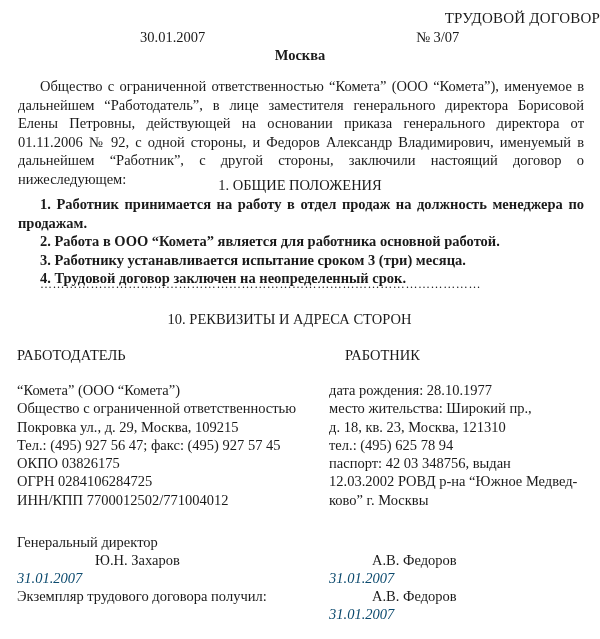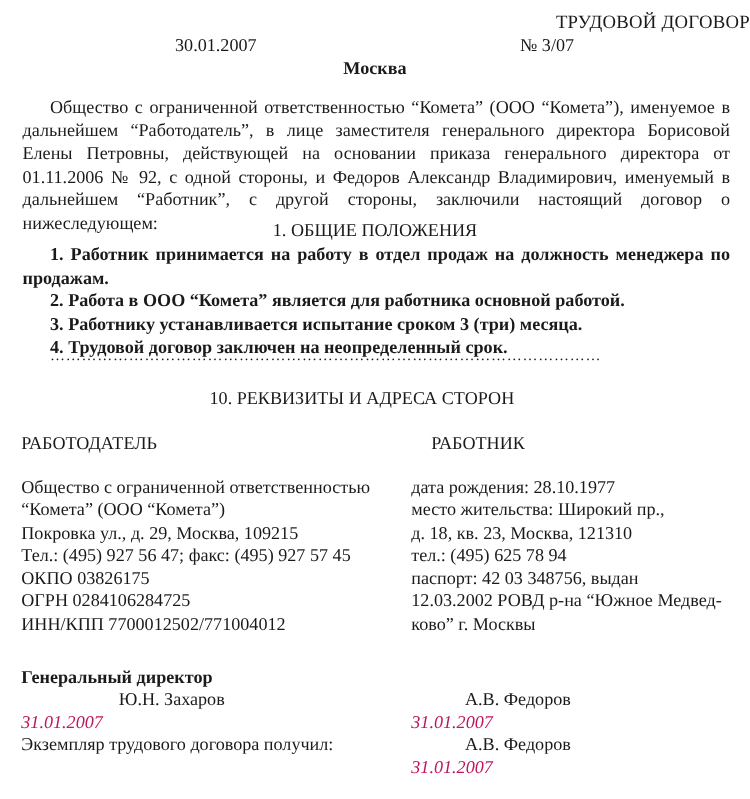--- a/index.html
+++ b/index.html
@@ -19,21 +19,21 @@
   }
   .sec1 { top: 177px; left: 0; width: 600px; text-align: center; }
   .items { position: absolute; top: 195px; left: 18px; width: 566px; line-height: 18.6px; font-weight: bold; }
   .items p { margin: 0; text-indent: 22px; text-align: justify; }
   .dots { top: 277px; left: 40px; width: 455px; overflow: hidden; letter-spacing: 0.6px; font-size: 12px; }
   .sec10 { top: 311px; left: 0; width: 579px; text-align: center; }
   .party-h { top: 347px; }
   .col-left { position: absolute; top: 381px; left: 17px; line-height: 18.3px; }
   .col-right { position: absolute; top: 381px; left: 329px; line-height: 18.3px; }
   .col-left div, .col-right div { white-space: nowrap; }
-  .blue-date { color: #be185d; font-style: italic; font-family: "Liberation Serif", serif; }
+  .blue-date { color: #0c4a6e; font-style: italic; font-family: "Liberation Serif", serif; }
 </style>
 </head>
 <body>
 
 <div class="abs title">ТРУДОВОЙ ДОГОВОР</div>
 <div class="abs date-top">30.01.2007</div>
 <div class="abs num-top">№ 3/07</div>
 <div class="abs city">Москва</div>
 
 <div class="intro">Общество с ограниченной ответственностью “Комета” (ООО “Комета”), именуемое в дальнейшем “Работодатель”, в лице заместителя генерального директора Борисовой Елены Петровны, действующей на основании приказа генерального директора от 01.11.2006 № 92, с одной стороны, и Федоров Александр Владимирович, именуемый в дальнейшем “Работник”, с другой стороны, заключили настоящий договор о нижеследующем:</div>
@@ -45,39 +45,39 @@
   <p>3. Работнику устанавливается испытание сроком 3 (три) месяца.</p>
   <p>4. Трудовой договор заключен на неопределенный срок.</p>
 </div>
 <div class="abs dots">……………………………………………………………………………………………</div>
 
 <div class="abs sec10">10. РЕКВИЗИТЫ И АДРЕСА СТОРОН</div>
 <div class="abs party-h" style="left:17px;">РАБОТОДАТЕЛЬ</div>
 <div class="abs party-h" style="left:329px;margin-left:16px;">РАБОТНИК</div>
 
 <div class="col-left">
+  <div>“Комета” (ООО “Комета”)</div>
   <div>Общество с ограниченной ответственностью</div>
-  <div>“Комета” (ООО “Комета”)</div>
   <div>Покровка ул., д. 29, Москва, 109215</div>
   <div>Тел.: (495) 927 56 47; факс: (495) 927 57 45</div>
   <div>ОКПО 03826175</div>
   <div>ОГРН 0284106284725</div>
   <div>ИНН/КПП 7700012502/771004012</div>
 </div>
 
 <div class="col-right">
   <div>дата рождения: 28.10.1977</div>
   <div>место жительства: Широкий пр.,</div>
   <div>д. 18, кв. 23, Москва, 121310</div>
   <div>тел.: (495) 625 78 94</div>
   <div>паспорт: 42 03 348756, выдан</div>
   <div>12.03.2002 РОВД р-на “Южное Медвед-</div>
   <div>ково” г. Москвы</div>
 </div>
 
-<div class="abs" style="top:534px; left:17px;font-weight:bold;">Генеральный директор</div>
+<div class="abs" style="top:534px; left:17px;">Генеральный директор</div>
 <div class="abs" style="top:552px; left:78px;margin-left:17px;">Ю.Н. Захаров</div>
 <div class="abs" style="top:552px; left:372px;">А.В. Федоров</div>
 <div class="abs blue-date" style="top:570px; left:17px;">31.01.2007</div>
 <div class="abs blue-date" style="top:570px; left:329px;">31.01.2007</div>
 <div class="abs" style="top:588px; left:17px;">Экземпляр трудового договора получил:</div>
 <div class="abs" style="top:588px; left:372px;">А.В. Федоров</div>
 <div class="abs blue-date" style="top:606px; left:329px;">31.01.2007</div>
 
 </body></html>

